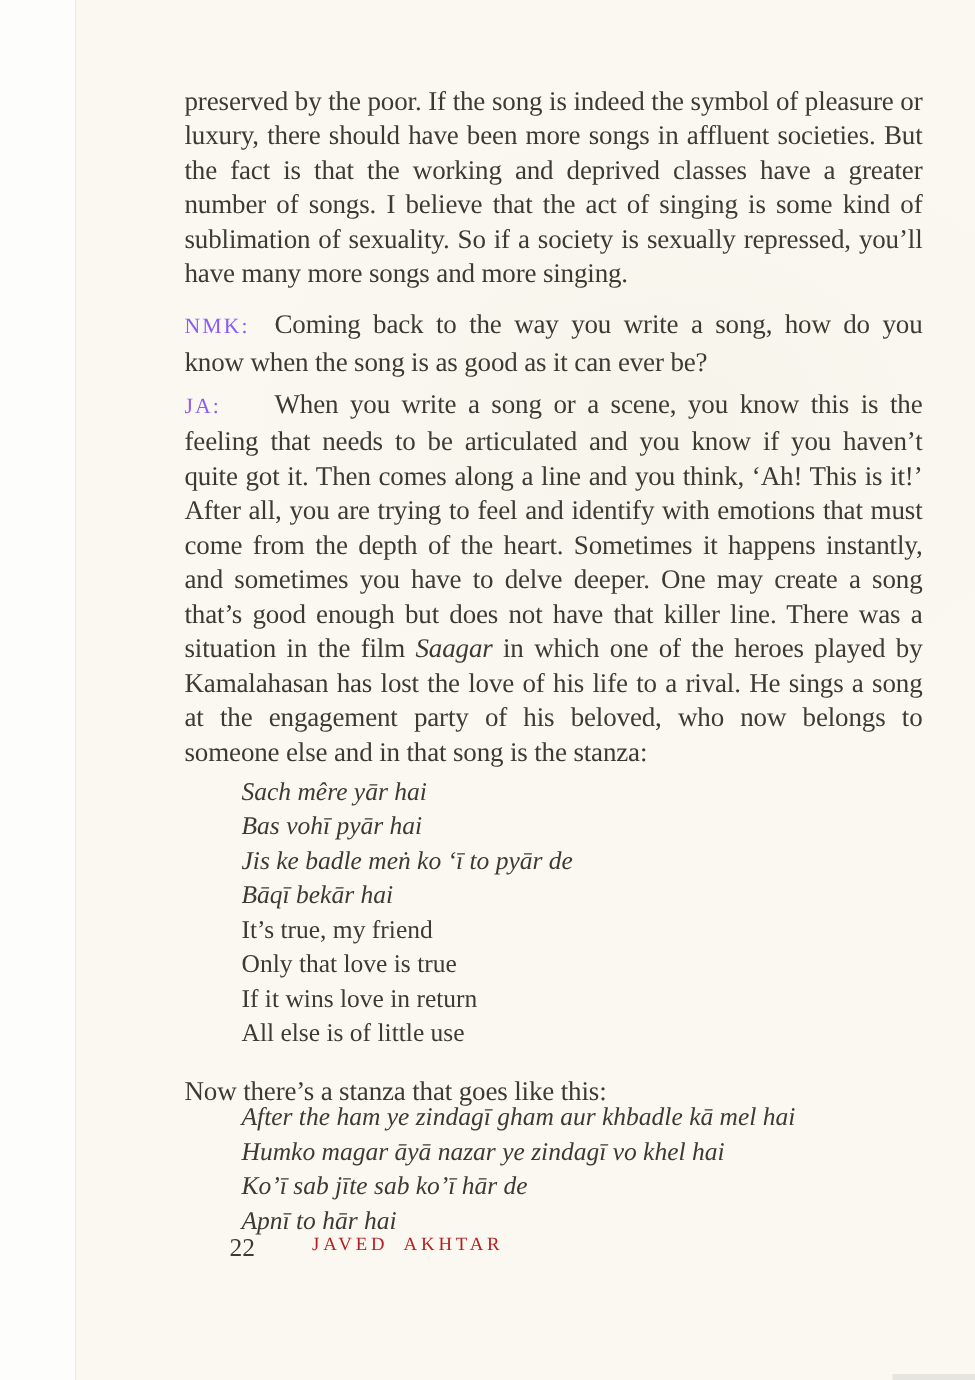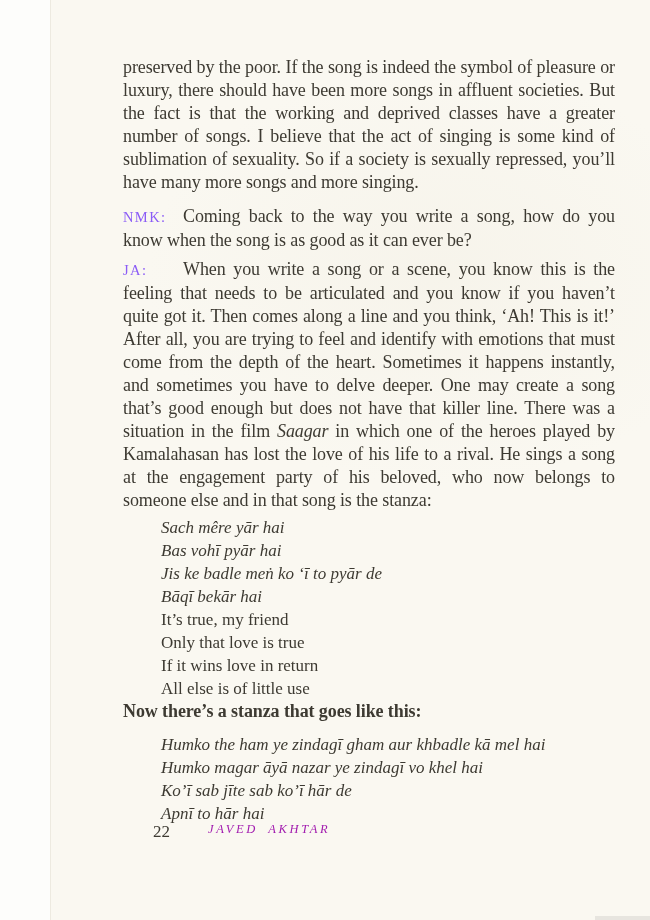--- a/index.html
+++ b/index.html
@@ -38,21 +38,21 @@
     font-size: 18px;
     line-height: 23px;
     text-align: justify;
     letter-spacing: -0.1px;
   }
   .block-lead        { top: 56px;  }
   .block-nmk         { top: 205px; }
   .block-ja          { top: 258px; }
   .block-verse1      { top: 516px; }
   .block-translation { top: 608px; }
-  .block-intro       { top: 700px; font-weight: bold; }
+  .block-intro       { top: 716px; }
   .block-verse2      { top: 733px; }
   .speaker {
     display: inline-block;
     min-width: 60px;
     font-size: 14.5px;
     letter-spacing: 1.4px;
     color: #44403６;
   }
   .speaker { color: #8b5cf6; }
   .verse {
@@ -78,22 +78,21 @@
   .page-number {
     margin-left: 30px;
     font-size: 17px;
     color: #3d3a32;
   }
   .running-title {
     margin-left: 38px;
     font-size: 12.5px;
     letter-spacing: 2.6px;
     word-spacing: 5px;
-    color: #a21caf;
-    font-style: italic;
+    color: #b91c1c;
   }
   .abs { position: absolute; }
 </style>
 </head>
 <body>
 
 <div class="scan-left-strip"></div>
 <div class="page-surface"></div>
 <div class="corner-sliver"></div>
 
@@ -113,21 +112,21 @@
 <div class="verse abs text-col block-translation">
     <div class="vline">It’s true, my friend</div>
     <div class="vline">Only that love is true</div>
     <div class="vline">If it wins love in return</div>
     <div class="vline">All else is of little use</div>
   </div>
 
 <p class="para abs text-col block-intro">Now there’s a stanza that goes like this:</p>
 
 <div class="verse italic abs text-col block-verse2">
-    <div class="vline"><span>Humko the ham ye zindagī </span><span class="u">gh</span><span>am aur </span><span class="u">kh</span><span>badle kā mel hai</span></div>
+    <div class="vline"><span>After the ham ye zindagī </span><span class="u">gh</span><span>am aur </span><span class="u">kh</span><span>badle kā mel hai</span></div>
     <div class="vline">Humko magar āyā nazar ye zindagī vo khel hai</div>
     <div class="vline">Ko’ī sab jīte sab ko’ī hār de</div>
     <div class="vline">Apnī to hār hai</div>
   </div>
 
 <div class="footer">
   <span class="page-number">22</span>
   <span class="running-title">JAVED AKHTAR</span>
 </div>
 

